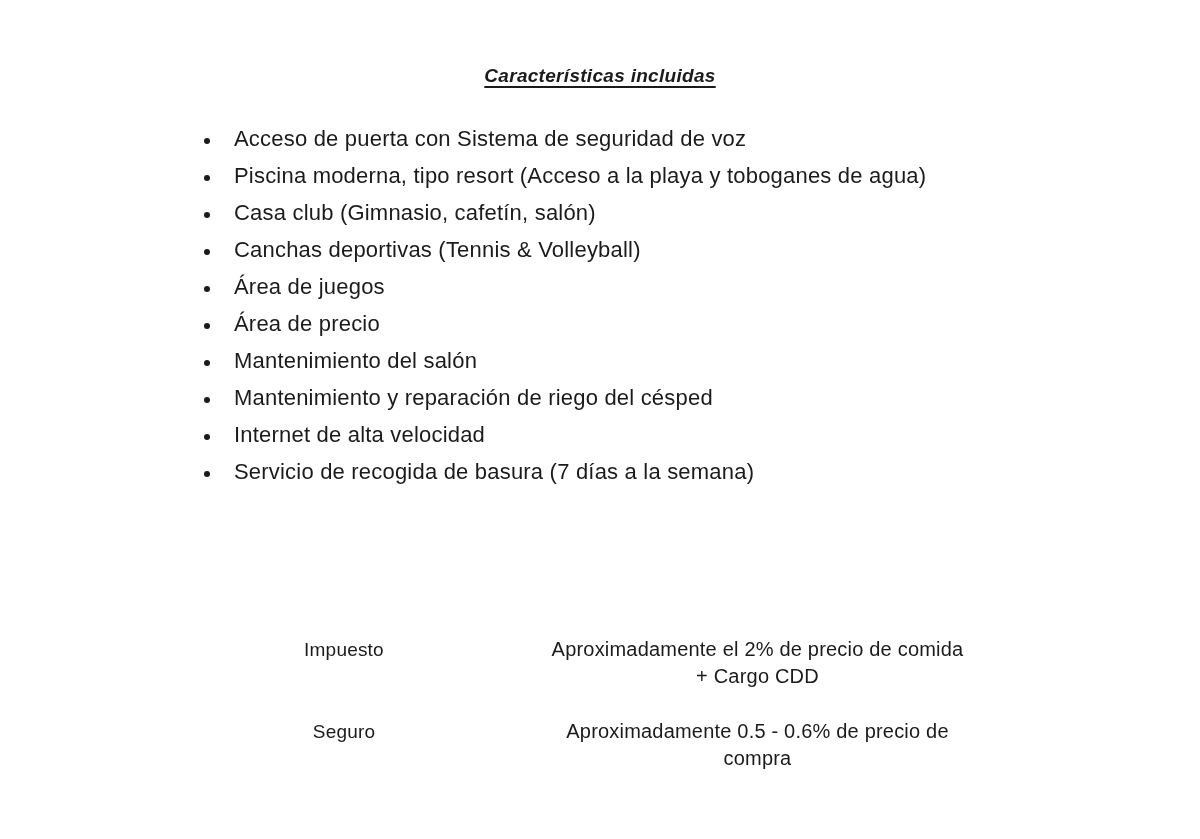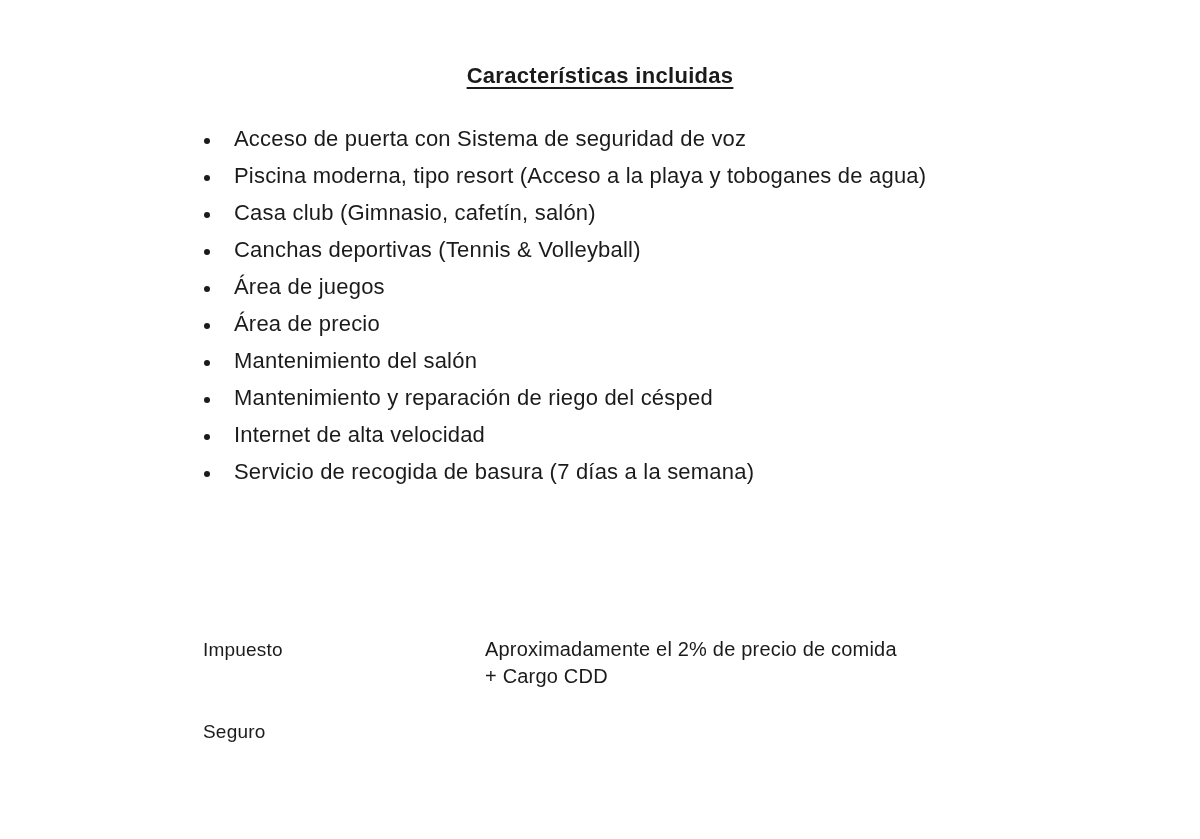--- a/index.html
+++ b/index.html
@@ -15,45 +15,47 @@
   }
   .page {
     position: relative;
     width: 1200px;
     height: 839px;
     background: #ffffff;
   }
   .page-title {
     margin: 58px 0 0 0;
     text-align: center;
-    font-size: 22px;
+    font-size: 19px;
     font-weight: bold;
     letter-spacing: 0.3px;
     text-decoration: underline;
     text-underline-offset: 4px;
     text-decoration-thickness: 2px;
     line-height: 36px;
+    font-style: italic;
   }
   .features-list {
     margin: 26px 0 12px 0;
     padding: 0 0 0 222px;
     list-style: disc outside;
   }
   .features-list li {
     font-size: 22px;
     line-height: 37px;
     letter-spacing: 0.2px;
     padding-left: 12px;
   }
   .features-list li::marker {
     font-size: 19px;
     color: #1b1b1b;
   }
   .cost-details {
     margin: 146px 16px 0 203px;
+    text-align: center;
   }
   .detail-row {
     display: flex;
     align-items: flex-start;
     margin-bottom: 28px;
   }
   .detail-label {
     width: 282px;
     flex: 0 0 282px;
     font-size: 19px;
@@ -92,17 +94,21 @@
     <div class="detail-row">
       <div class="detail-label">Impuesto</div>
       <div class="detail-value">
         <div>Aproximadamente el 2% de precio de comida</div>
         <div>+ Cargo CDD</div>
       </div>
     </div>
 
     <div class="detail-row">
       <div class="detail-label">Seguro</div>
+      <div class="detail-value">
+        <div>Aproximadamente 0.5 - 0.6% de precio de</div>
+        <div>compra</div>
+      </div>
     </div>
 
   </section>
 
 </div>
 
 </body></html>

